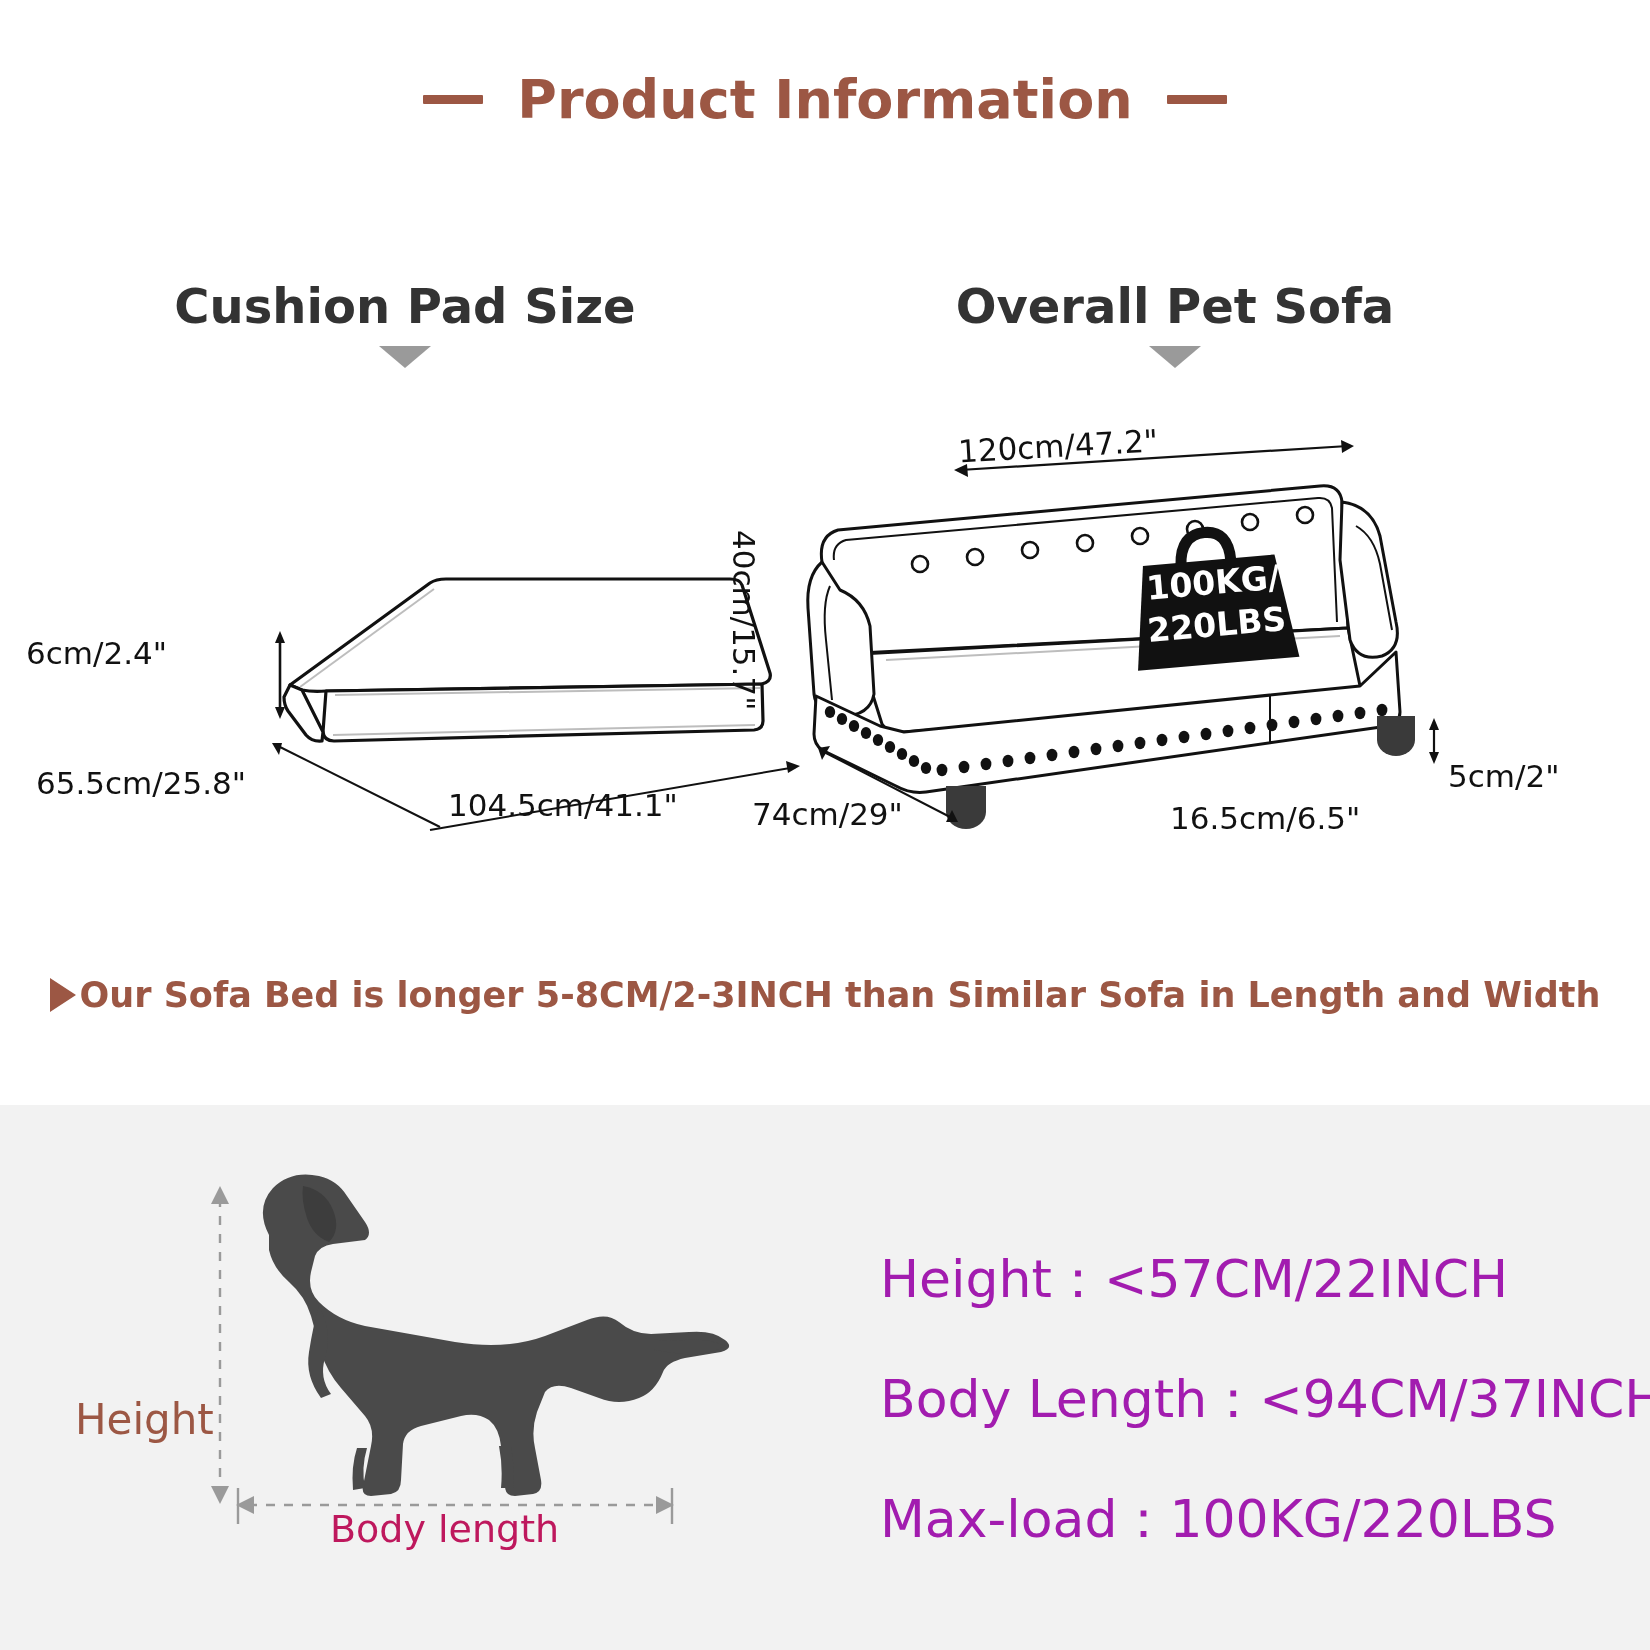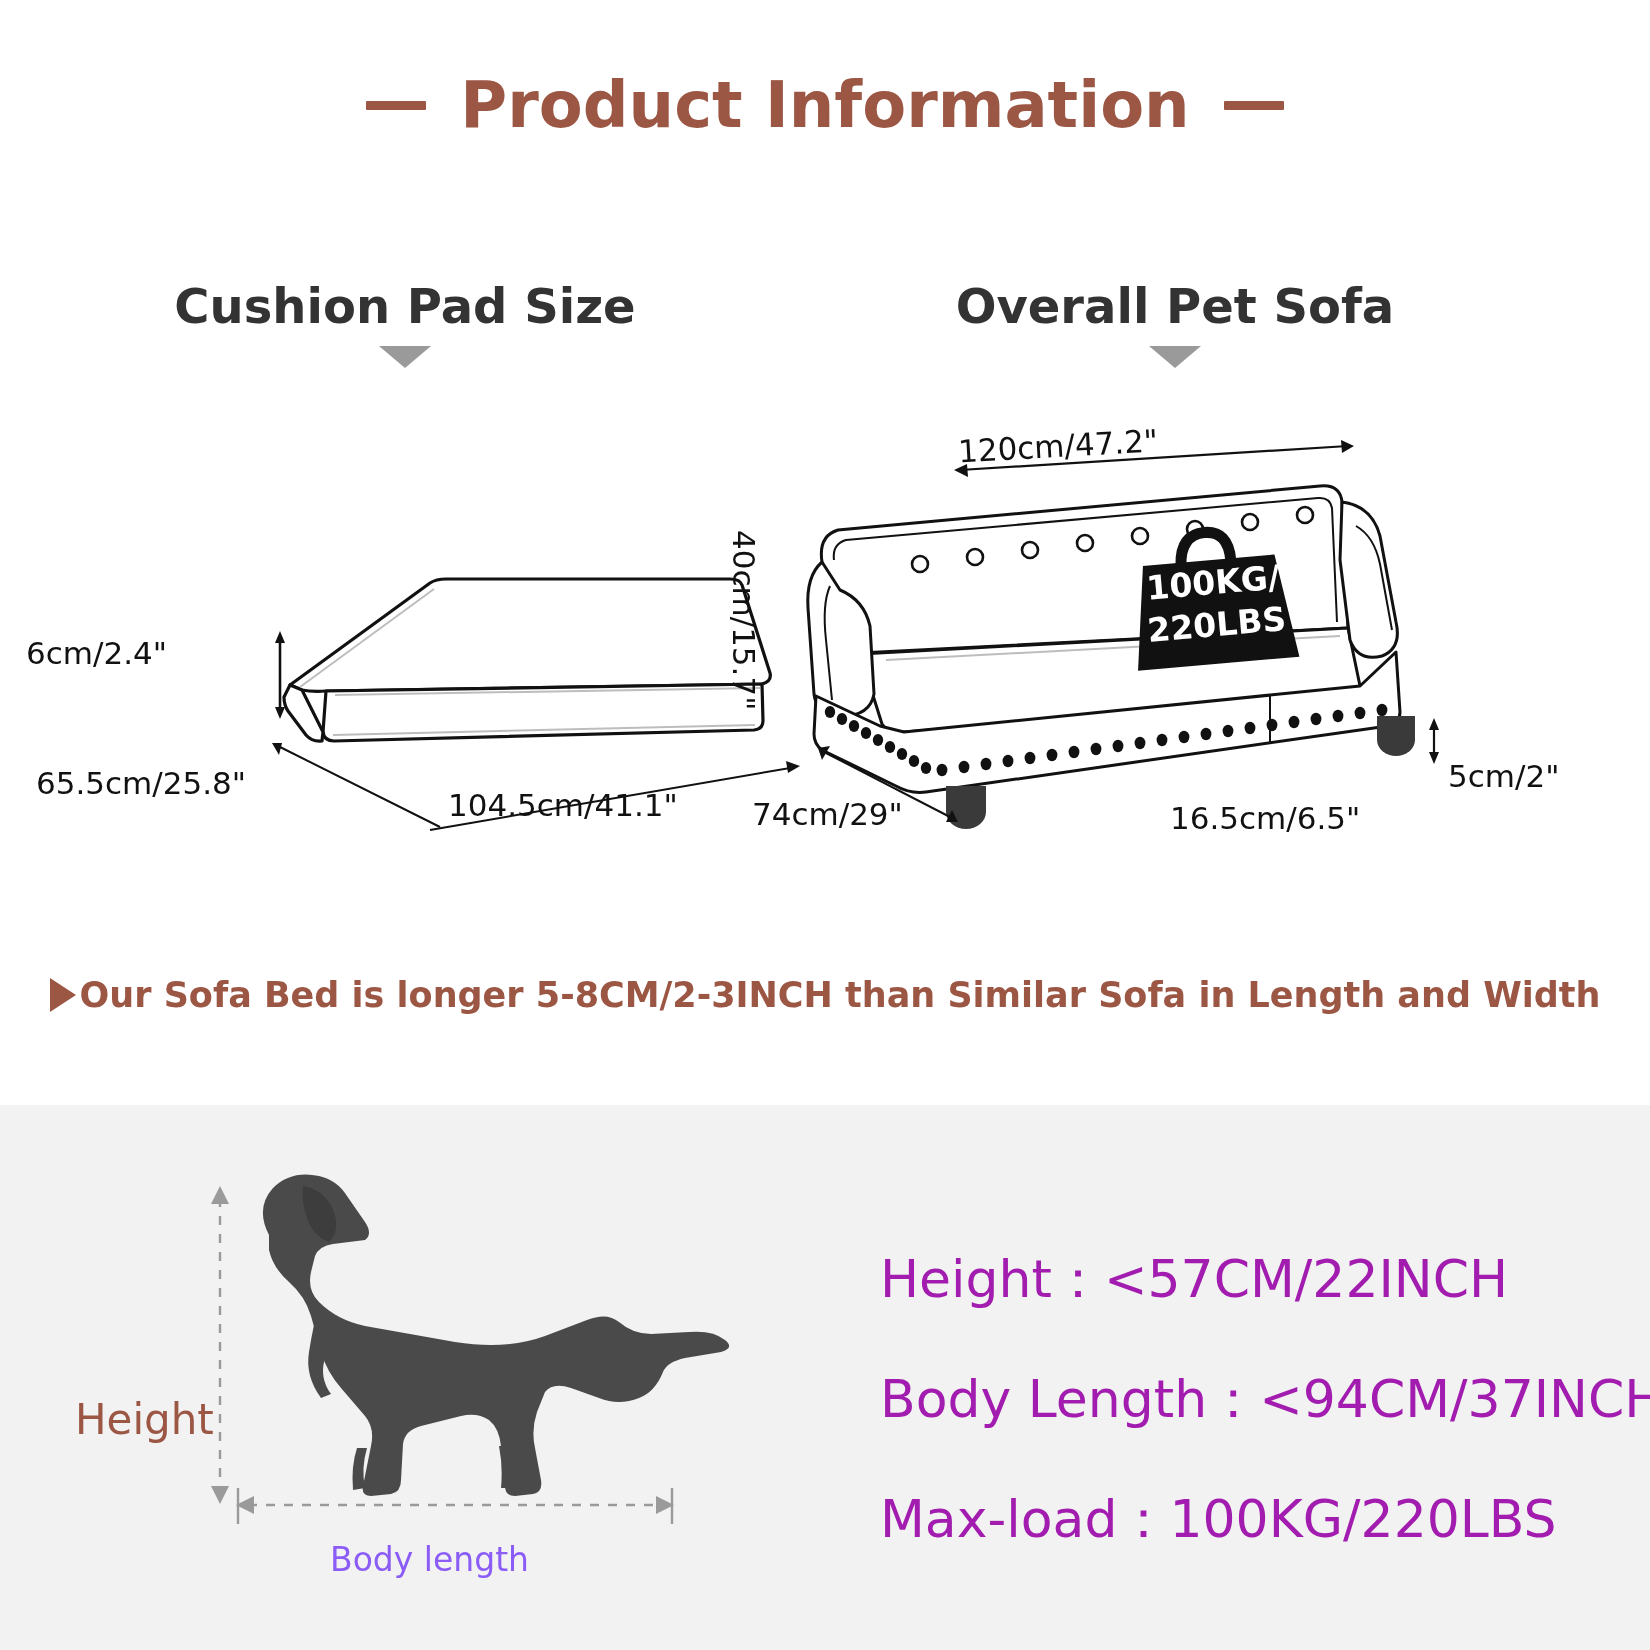--- a/index.html
+++ b/index.html
@@ -11,21 +11,21 @@
     position:relative;
   }
   .page { position:relative; width:1650px; height:1650px; }
 
   
   .title-row{
     position:absolute; left:0; top:68px; width:1650px;
     display:flex; align-items:center; justify-content:center; gap:34px;
   }
   .title-text{
-    font-size:64px; font-weight:bold; color:#9c5744;
+    font-size:54px; font-weight:bold; color:#9c5744;
     letter-spacing:0px; white-space:nowrap;
   }
   .title-dash{
     width:60px; height:9px; background:#9c5744; border-radius:1px;
   }
 
   
   .sec-head{ position:absolute; text-align:center; }
   .sec-head .h{
     font-size:48px; font-weight:bold; color:#333333; white-space:nowrap;
@@ -71,22 +71,22 @@
   }
   .specs{ position:absolute; left:880px; top:1245px; }
   .spec-line{
     font-size:52px; color:#a21caf; margin-bottom:50px; white-space:nowrap;
   }
   .lbl-height{
     position:absolute; left:75px; top:1395px;
     font-size:42px; color:#9c5744;
   }
   .lbl-bodylen{
-    position:absolute; left:330px; top:1540px;
-    font-size:33px; color:#8b5cf6;
+    position:absolute; left:330px; top:1507px;
+    font-size:38px; color:#be185d;
   }
 </style>
 </head>
 <body>
 
 <div class="page">
 
   <div class="title-row">
     <div class="title-dash"></div>
     <div class="title-text">Product Information</div>

